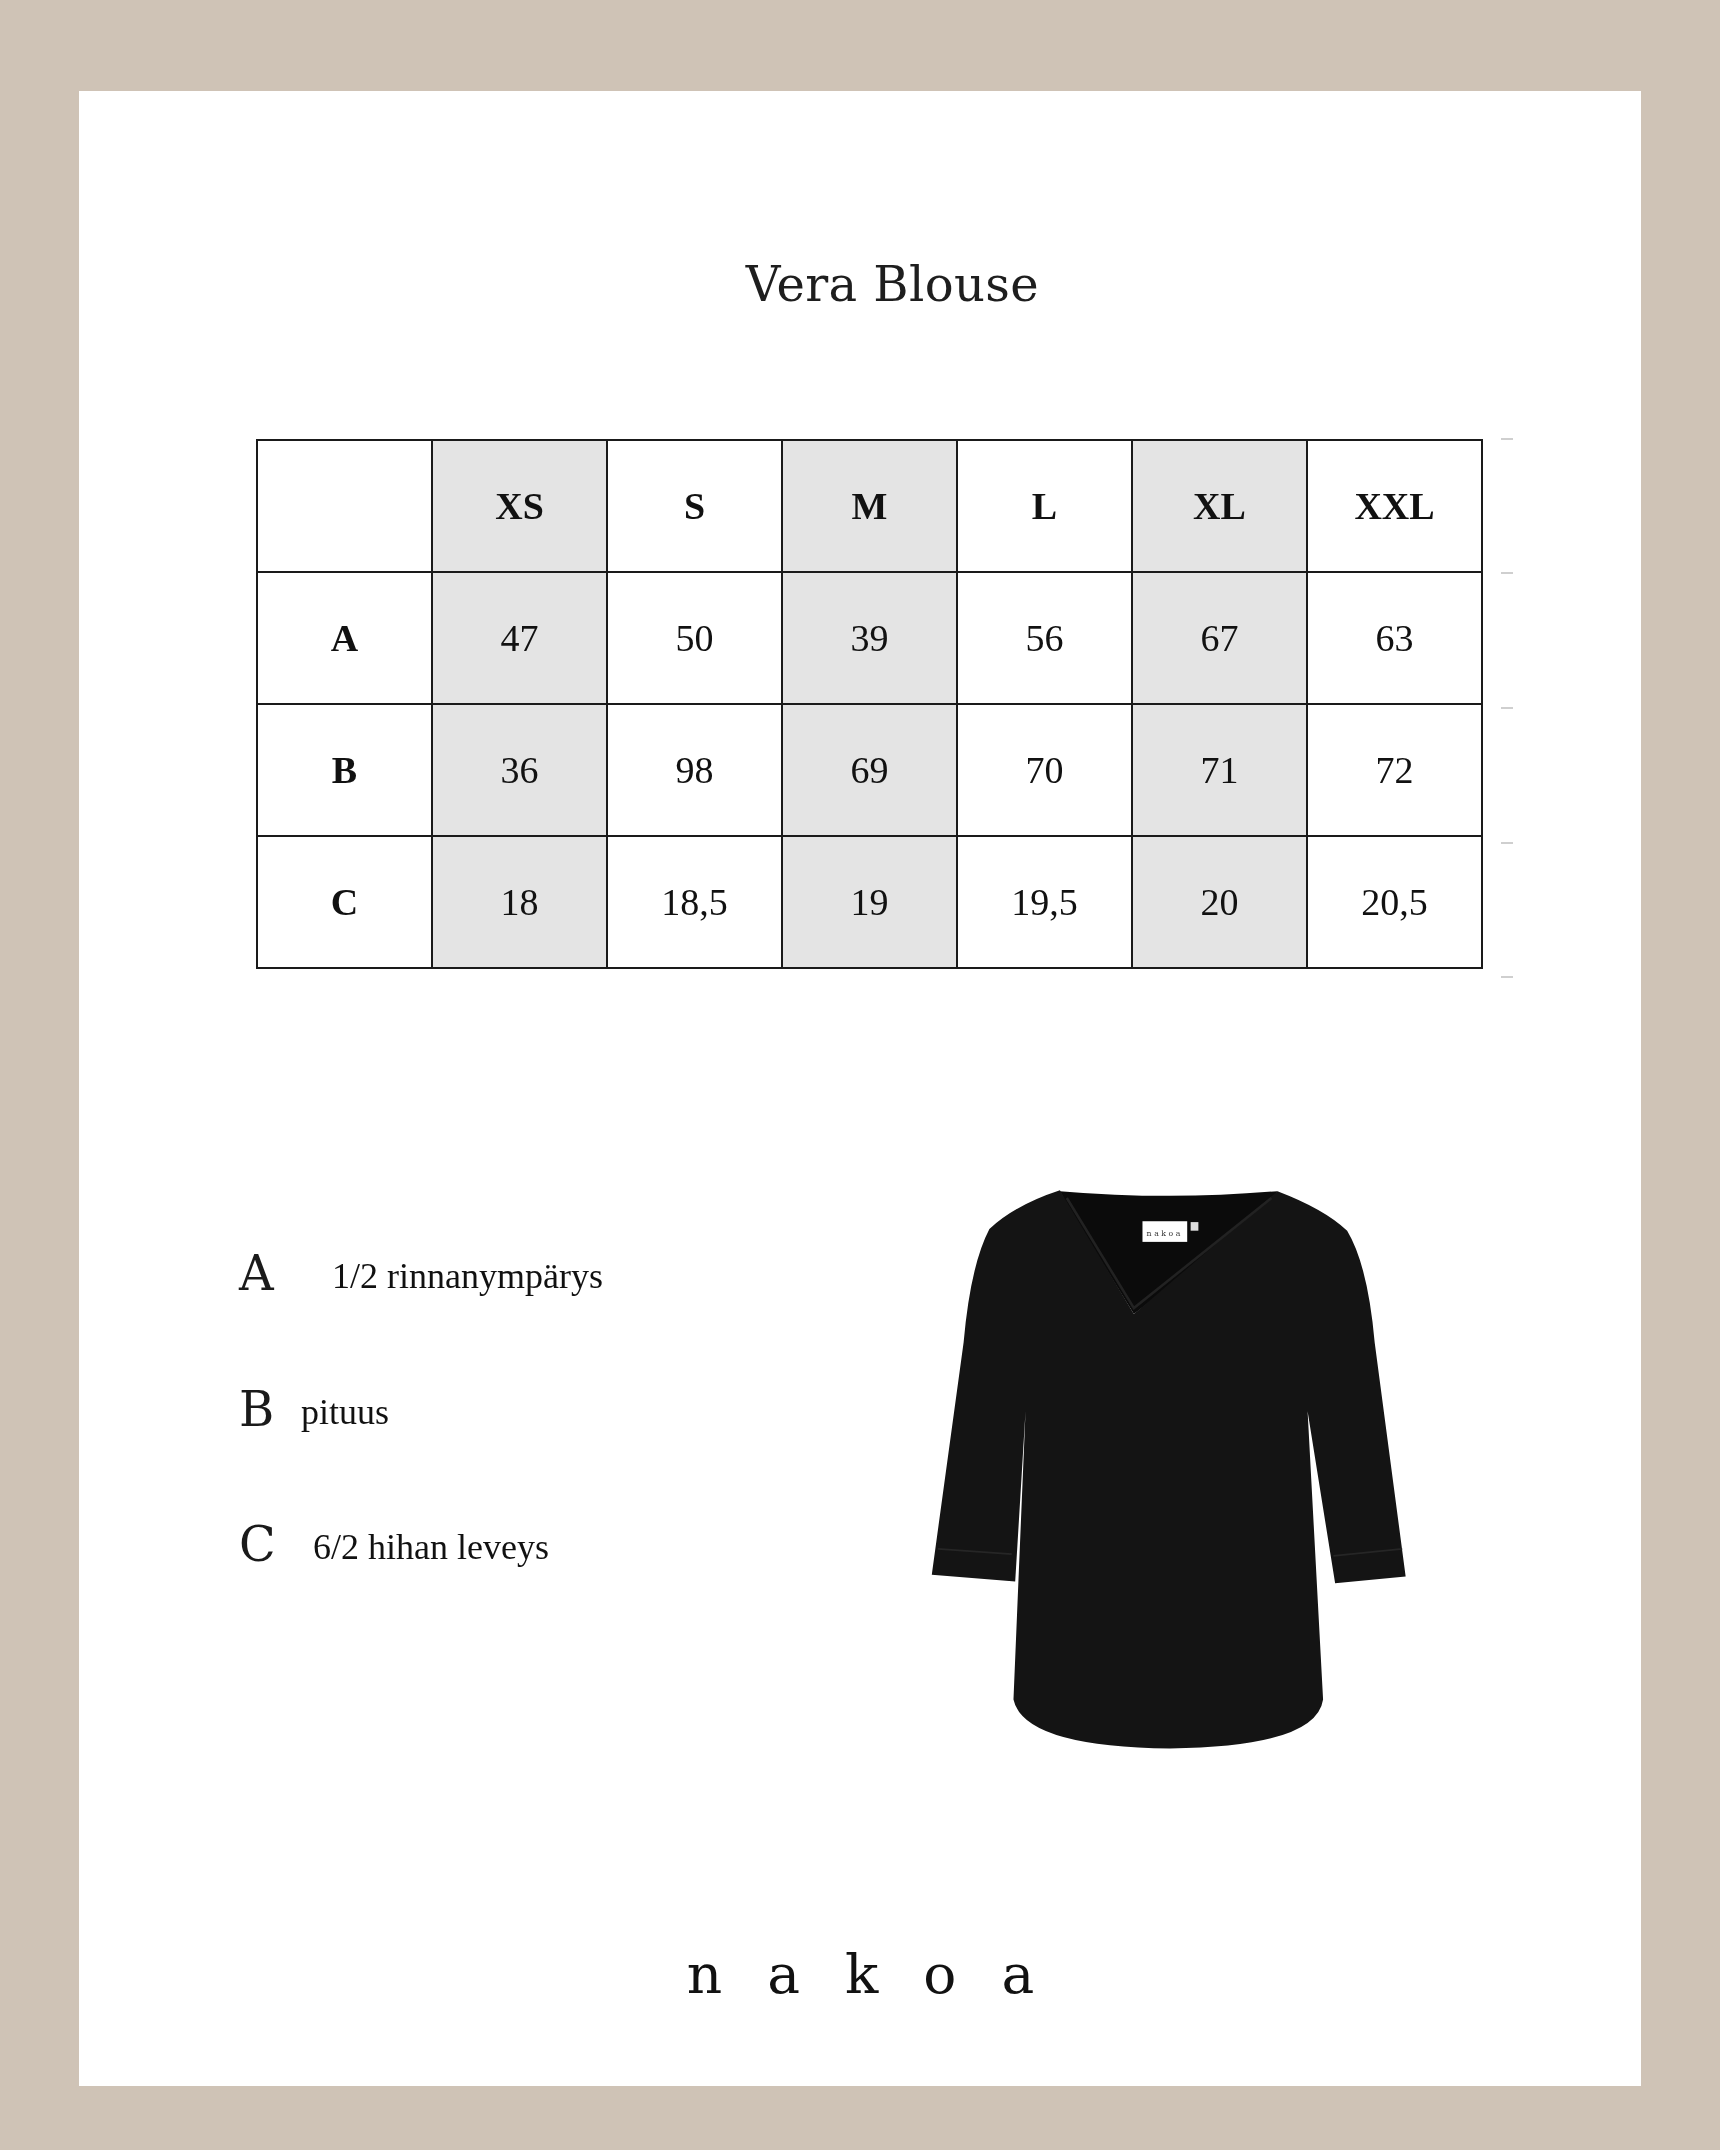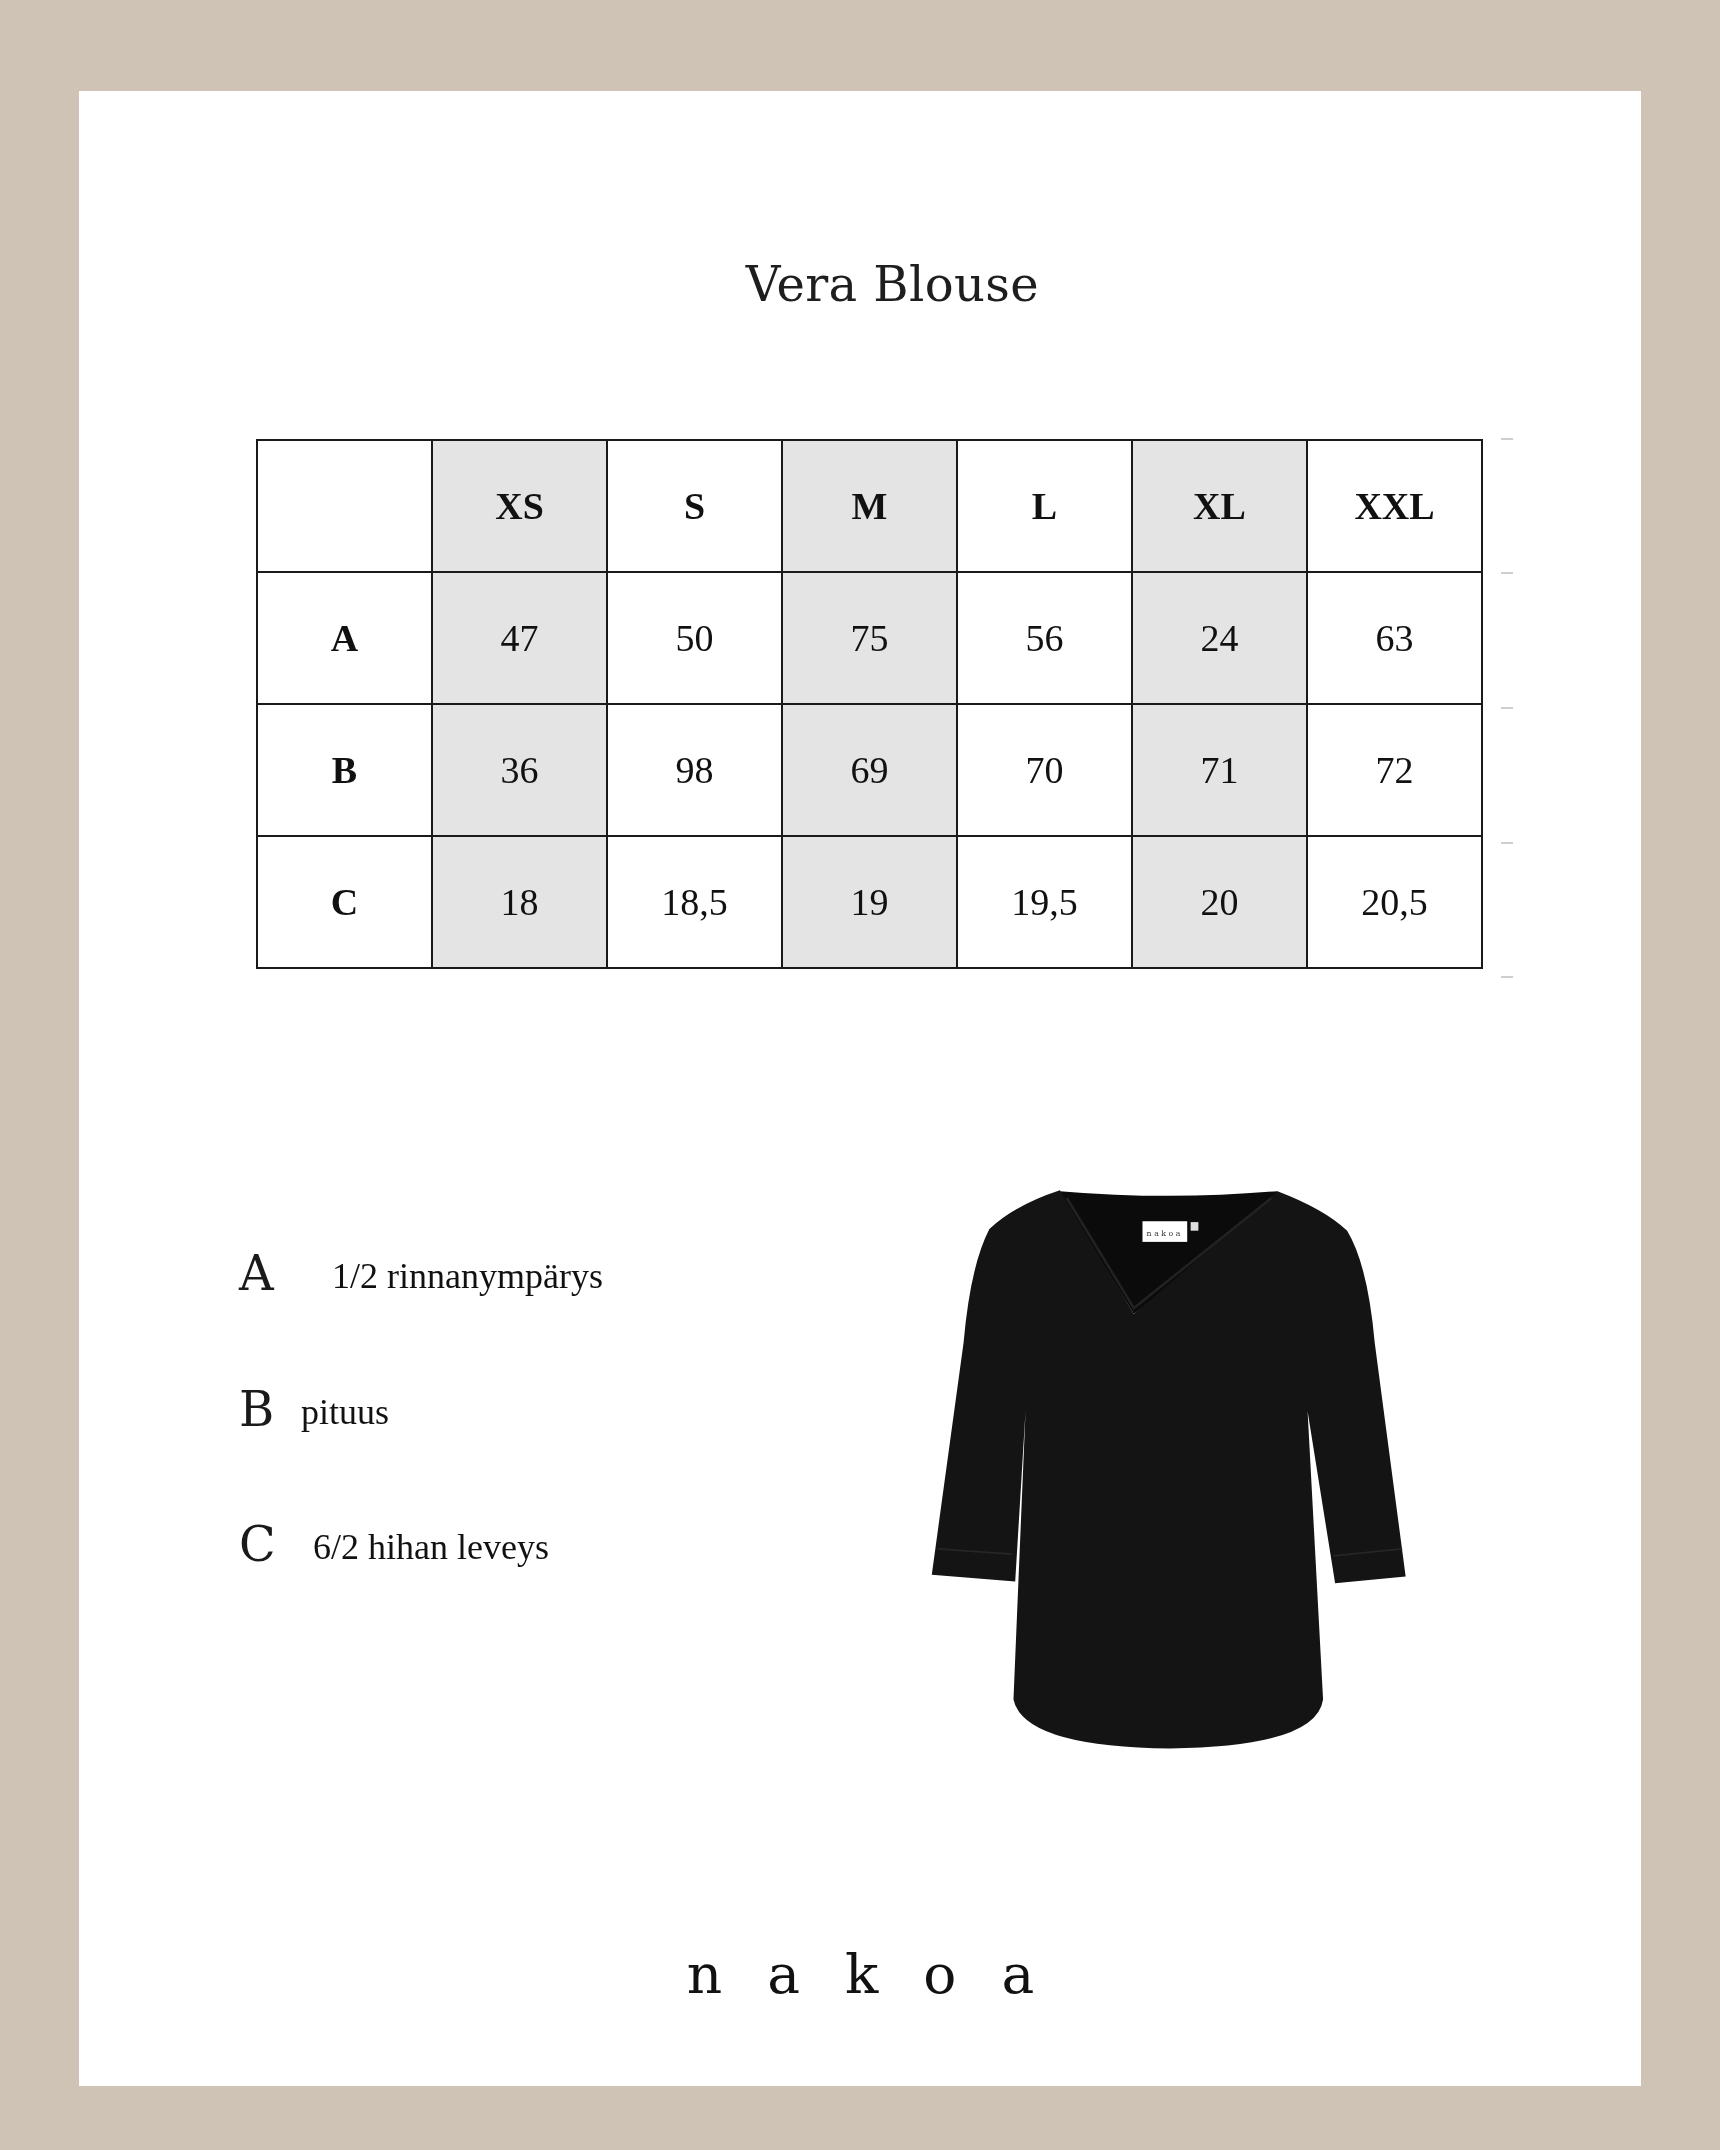--- a/index.html
+++ b/index.html
@@ -105,23 +105,23 @@
     <th>S</th>
     <th class="shade">M</th>
     <th>L</th>
     <th class="shade">XL</th>
     <th>XXL</th>
   </tr>
   <tr>
     <td class="row-label">A</td>
     <td class="shade">47</td>
     <td>50</td>
-    <td class="shade">75</td>
+    <td class="shade">39</td>
     <td>56</td>
-    <td class="shade">24</td>
+    <td class="shade">67</td>
     <td>63</td>
   </tr>
   <tr>
     <td class="row-label">B</td>
     <td class="shade">36</td>
     <td>98</td>
     <td class="shade">69</td>
     <td>70</td>
     <td class="shade">71</td>
     <td>72</td>

